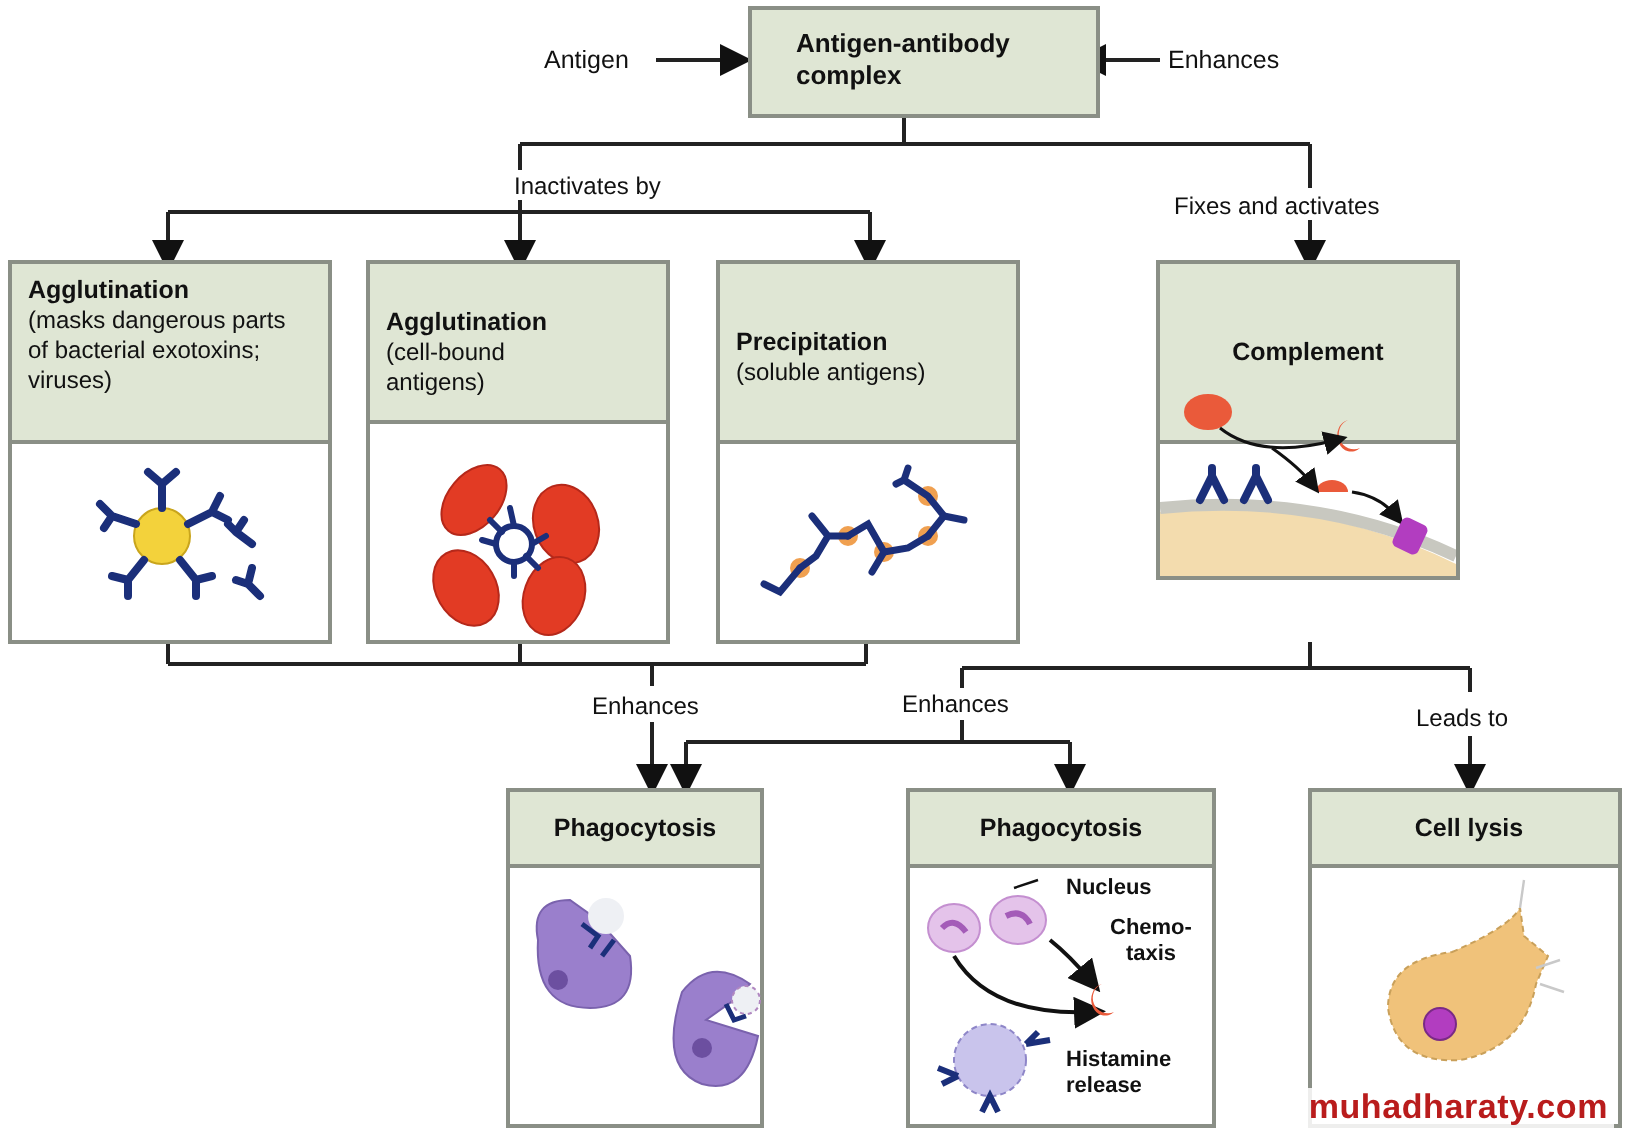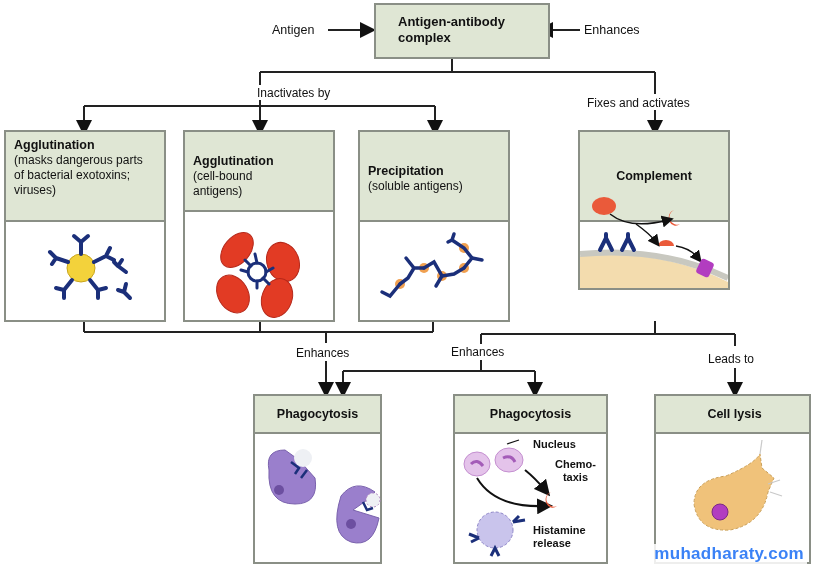--- a/index.html
+++ b/index.html
@@ -5,21 +5,21 @@
   html,body{margin:0;padding:0;background:#fff;}
   body{width:813px;height:568px;position:relative;overflow:hidden;font-family:"Liberation Sans",sans-serif;color:#111;}
   .abs{position:absolute;}
   .box{position:absolute;border:2px solid #8a8f86;background:#fff;box-sizing:border-box;}
   .box .hdr{background:#dfe6d4;border-bottom:2px solid #8a8f86;box-sizing:border-box;padding:6px 8px;font-size:12px;line-height:15px;}
   .box .hdr b{font-weight:bold;font-size:12.5px;}
   .hdr.center{text-align:center;display:flex;align-items:center;justify-content:center;}
   .lbl{position:absolute;font-size:12px;white-space:nowrap;background:#fff;padding:0 2px;}
   svg.lines{position:absolute;left:0;top:0;}
   .illu{position:absolute;left:0;right:0;bottom:0;}
-  .watermark{position:absolute;right:6px;bottom:4px;font-size:17px;font-weight:bold;color:#3b82f6;background:rgba(255,255,255,0.85);padding:0 3px;letter-spacing:0.3px;}
+  .watermark{position:absolute;right:6px;bottom:4px;font-size:17px;font-weight:bold;color:#b91c1c;background:rgba(255,255,255,0.85);padding:0 3px;letter-spacing:0.3px;}
 </style>
 </head>
 <body>
 
 <svg class="lines" width="813" height="568">
   <defs>
     <marker id="ah" markerWidth="8" markerHeight="8" refX="4" refY="4" orient="auto">
       <path d="M0,0 L8,4 L0,8 Z" fill="#111"></path>
     </marker>
   </defs>

